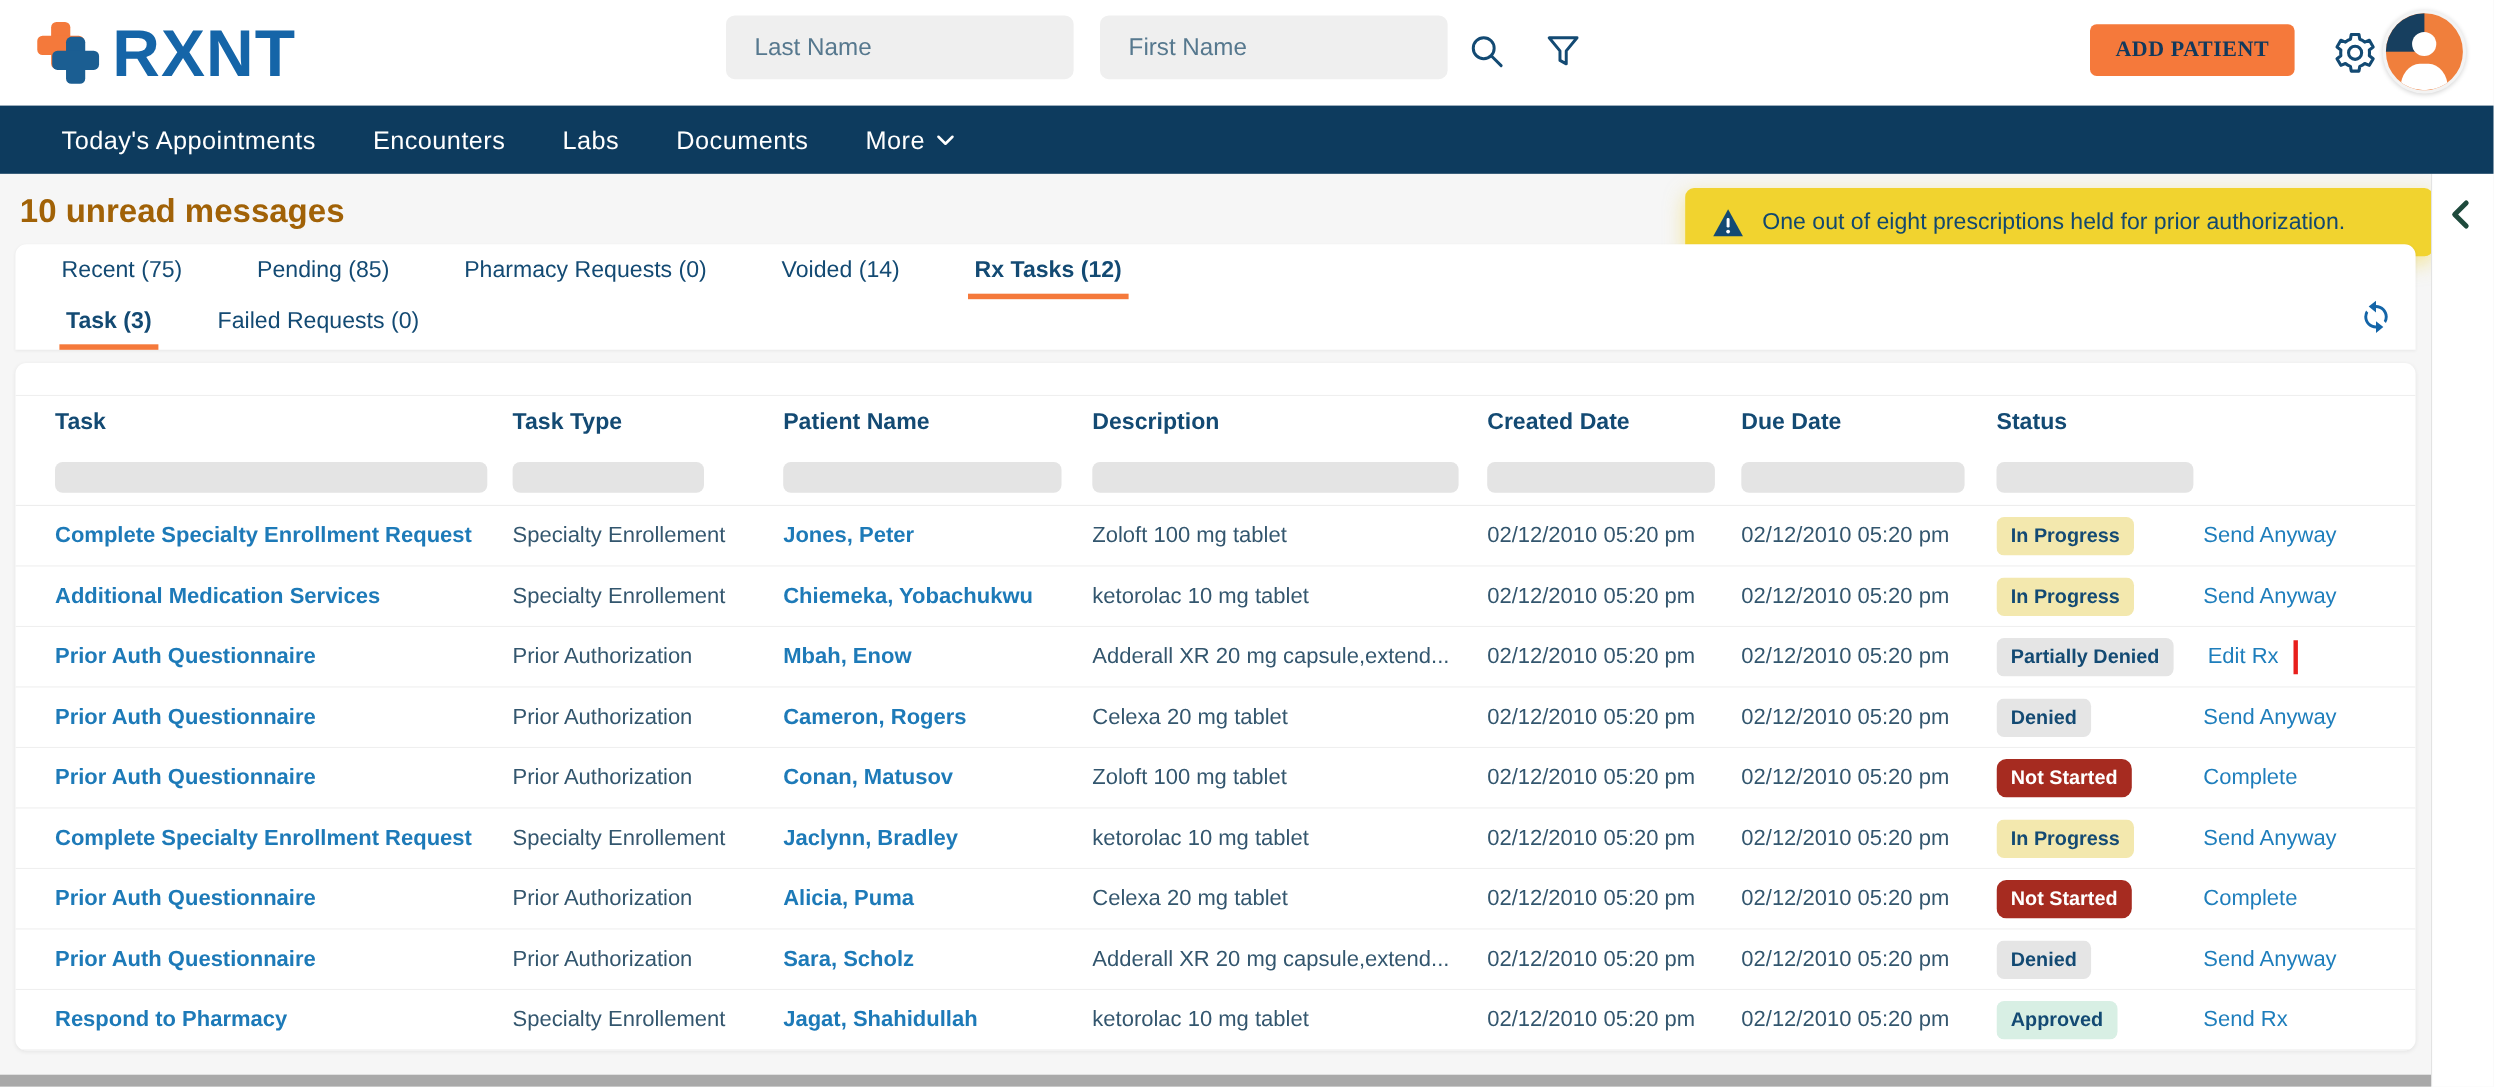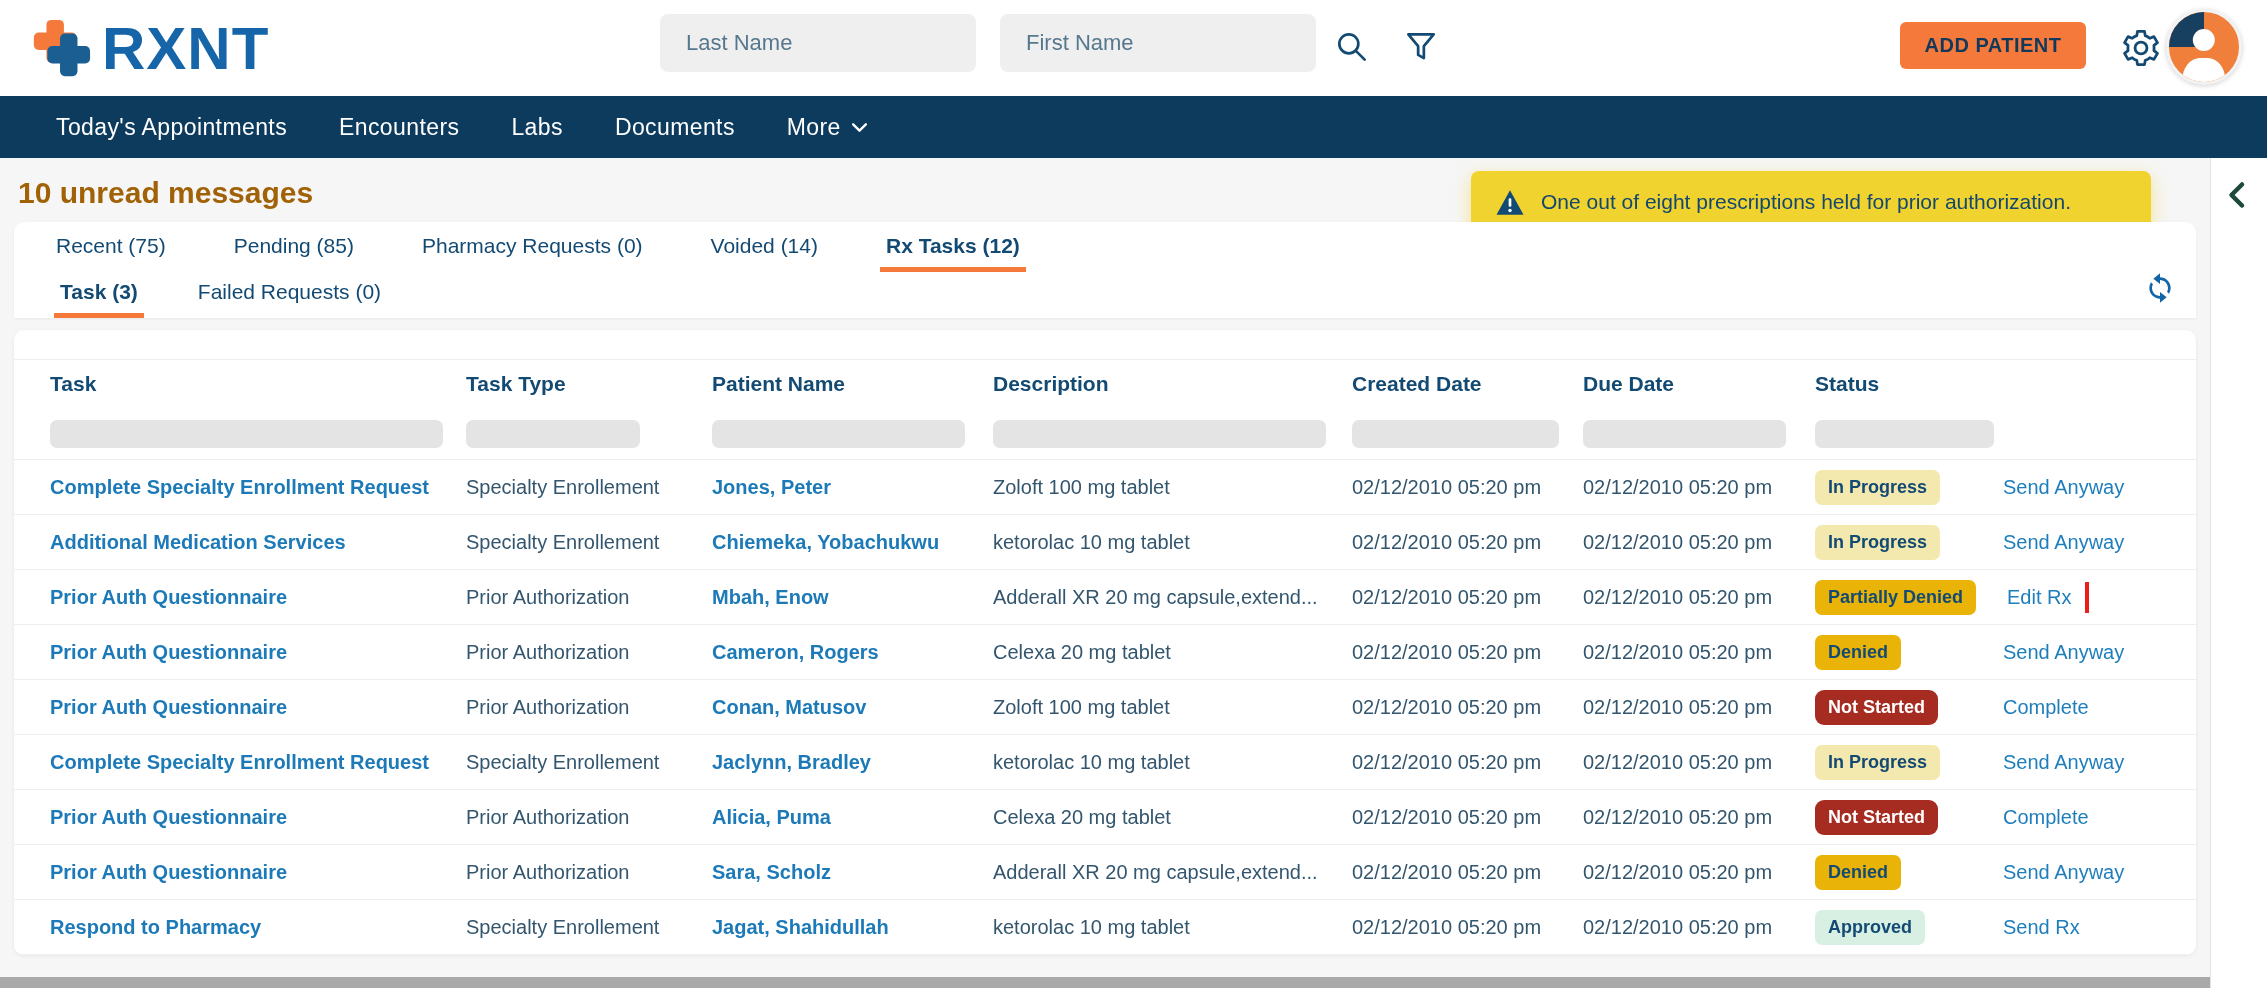--- a/index.html
+++ b/index.html
@@ -8,37 +8,37 @@
 
   
   .topbar { position:absolute; left:0; top:0; width:2267px; height:96px; background:#ffffff; z-index:5; }
   .logo { position:absolute; left:30px; top:14px; display:flex; align-items:center; gap:10px; cursor:pointer; }
   .logo-text { font-size:60px; font-weight:800; color:#1565a8; letter-spacing:1px; }
   .search-field { position:absolute; top:14px; height:58px; width:316px; background:#efefef; border:none; border-radius:8px; padding:0 26px; font-size:22px; color:#2e546f; font-family:inherit; }
   .search-field::placeholder { color:#56788e; opacity:1; }
   .field-last { left:660px; } .field-first { left:1000px; }
   .icon-btn { position:absolute; background:none; border:none; cursor:pointer; padding:0; line-height:0; }
   .btn-search { left:1333px; top:28px; } .btn-filter { left:1402px; top:28px; }
-  .add-patient { position:absolute; left:1900px; top:22px; width:186px; height:47px; background:#f5793b; color:#12395c; border:none; border-radius:6px; font-size:20px; font-weight:700; letter-spacing:0.5px; cursor:pointer; font-family:Liberation Sans, sans-serif; }
+  .add-patient { position:absolute; left:1900px; top:22px; width:186px; height:47px; background:#f5793b; color:#12395c; border:none; border-radius:6px; font-size:20px; font-weight:700; letter-spacing:0.5px; cursor:pointer; font-family:Liberation Serif, serif; }
   .btn-gear { left:2120px; top:27px; }
   .avatar { position:absolute; left:2166px; top:9px; width:76px; height:76px; border-radius:50%; background:#f07f3c; overflow:hidden; border:3px solid #f3f3f3; box-shadow:0 1px 5px rgba(0,0,0,.18); cursor:pointer; }
   .avatar .quad { position:absolute; left:0; top:0; width:50%; height:50%; background:#173f5f; }
   .avatar .head { position:absolute; left:50%; top:24%; width:32%; height:32%; background:#fff; border-radius:50%; transform:translateX(-50%); }
   .avatar .torso { position:absolute; left:50%; bottom:-10%; width:62%; height:44%; background:#fff; border-radius:45% 45% 10px 10px / 80% 80% 10px 10px; transform:translateX(-50%); }
 
   
   .navbar { position:absolute; left:0; top:96px; width:2267px; height:62px; background:#0d3b5e; display:flex; align-items:stretch; padding-left:30px; z-index:5; }
   .nav-item { position:relative; display:flex; align-items:center; gap:10px; padding:0 26px; color:#ffffff; font-size:23px; letter-spacing:0.4px; cursor:pointer; }
   .nav-item.active { background:#1173ae; font-weight:700; }
   .nav-item.active::after { content:""; position:absolute; left:50%; bottom:0; transform:translateX(-50%); width:90px; height:7px; background:#f5793b; }
 
   
   .content { position:absolute; left:0; top:158px; width:2210px; height:830px; background:#f6f6f6; }
   .unread { position:absolute; left:18px; top:18px; font-size:30px; font-weight:700; color:#a16207; cursor:pointer; }
-  .banner { position:absolute; left:1471px; top:13px; width:680px; height:62px; background:#f1d32f; border-radius:8px; display:flex; align-items:center; gap:16px; padding:12px 24px; box-shadow:0 6px 18px rgba(241,211,47,.5); }
+  .banner { position:absolute; left:1532px; top:13px; width:680px; height:62px; background:#f1d32f; border-radius:8px; display:flex; align-items:center; gap:16px; padding:12px 24px; box-shadow:0 6px 18px rgba(241,211,47,.5); }
   .banner-text { font-size:21px; font-weight:500; color:#12486f; }
 
   .tabs-card { position:absolute; left:14px; top:64px; width:2182px; height:96px; background:#fff; border-radius:10px 10px 0 0; box-shadow:0 1px 3px rgba(0,0,0,.06); }
   .tabs-primary { position:absolute; left:36px; top:12px; display:flex; gap:56px; }
   .tabs-secondary { position:absolute; left:40px; top:58px; display:flex; gap:48px; }
   .tab { font-size:21px; color:#134a73; padding:0 6px 9px 6px; border-bottom:5px solid transparent; cursor:pointer; white-space:nowrap; }
   .tab.active { font-weight:700; border-bottom-color:#f5793b; }
   .refresh { position:absolute; right:20px; top:50px; background:none; border:none; cursor:pointer; line-height:0; }
 
   .table-card { position:absolute; left:14px; top:172px; width:2182px; height:625px; background:#fff; border-radius:10px; box-shadow:0 1px 4px rgba(0,0,0,.07); overflow:hidden; }
@@ -50,21 +50,21 @@
   .filter-box { height:28px; background:#e4e4e4; border-radius:7px; cursor:text; }
   .fb0{width:393px} .fb1{width:174px} .fb2{width:253px} .fb3{width:333px} .fb4{width:207px} .fb5{width:203px} .fb6{width:179px}
   .trow { height:55px; border-bottom:1px solid #efefef; }
   .cell { font-size:20px; color:#33566e; white-space:nowrap; overflow:hidden; }
   .link-bold { color:#1d7ab8; font-weight:700; cursor:pointer; }
   .action-link { color:#1e7ebc; font-size:20px; cursor:pointer; white-space:nowrap; }
   .action-wrap { display:inline-block; }
   .action-wrap.hl { border:4px solid #e81f1c; padding:8px 14px; margin:-8px 0 -8px -14px; }
   .badge { display:inline-block; padding:7px 13px; border-radius:7px; font-size:18px; font-weight:700; color:#134a73; white-space:nowrap; }
   .badge-in-progress { background:#f3e8ae; }
-  .badge-partially-denied, .badge-denied { background:#eab308; }
+  .badge-partially-denied, .badge-denied { background:#e5e5e5; }
   .badge-not-started { background:#a62b20; color:#ffffff; border-radius:9px; }
   .badge-approved { background:#d8efe4; }
 
   .hscrollbar { position:absolute; left:0; top:819px; width:2210px; height:11px; background:#a9a9a9; cursor:pointer; }
 
   
   .side-panel { position:absolute; left:2210px; top:158px; width:57px; height:830px; background:#ffffff; border-left:1px solid #e3e3e3; z-index:4; }
   .collapse-btn { position:absolute; left:12px; top:22px; background:none; border:none; cursor:pointer; line-height:0; }
 </style>
 </head>

